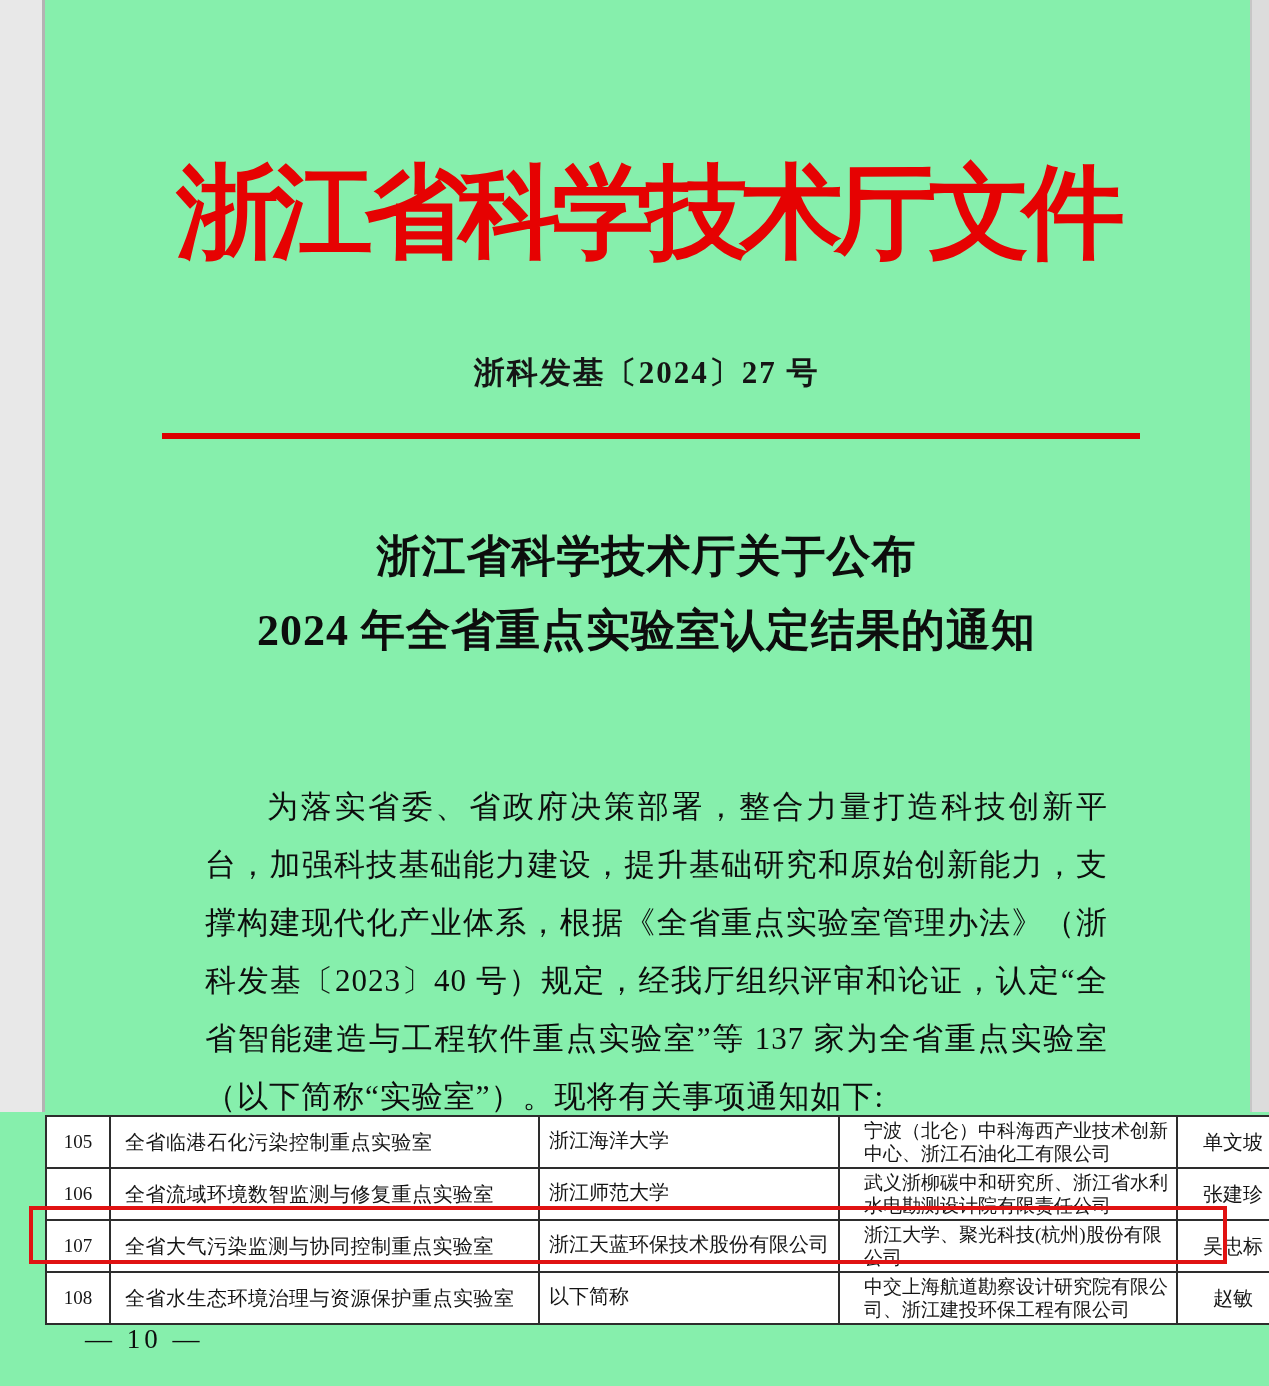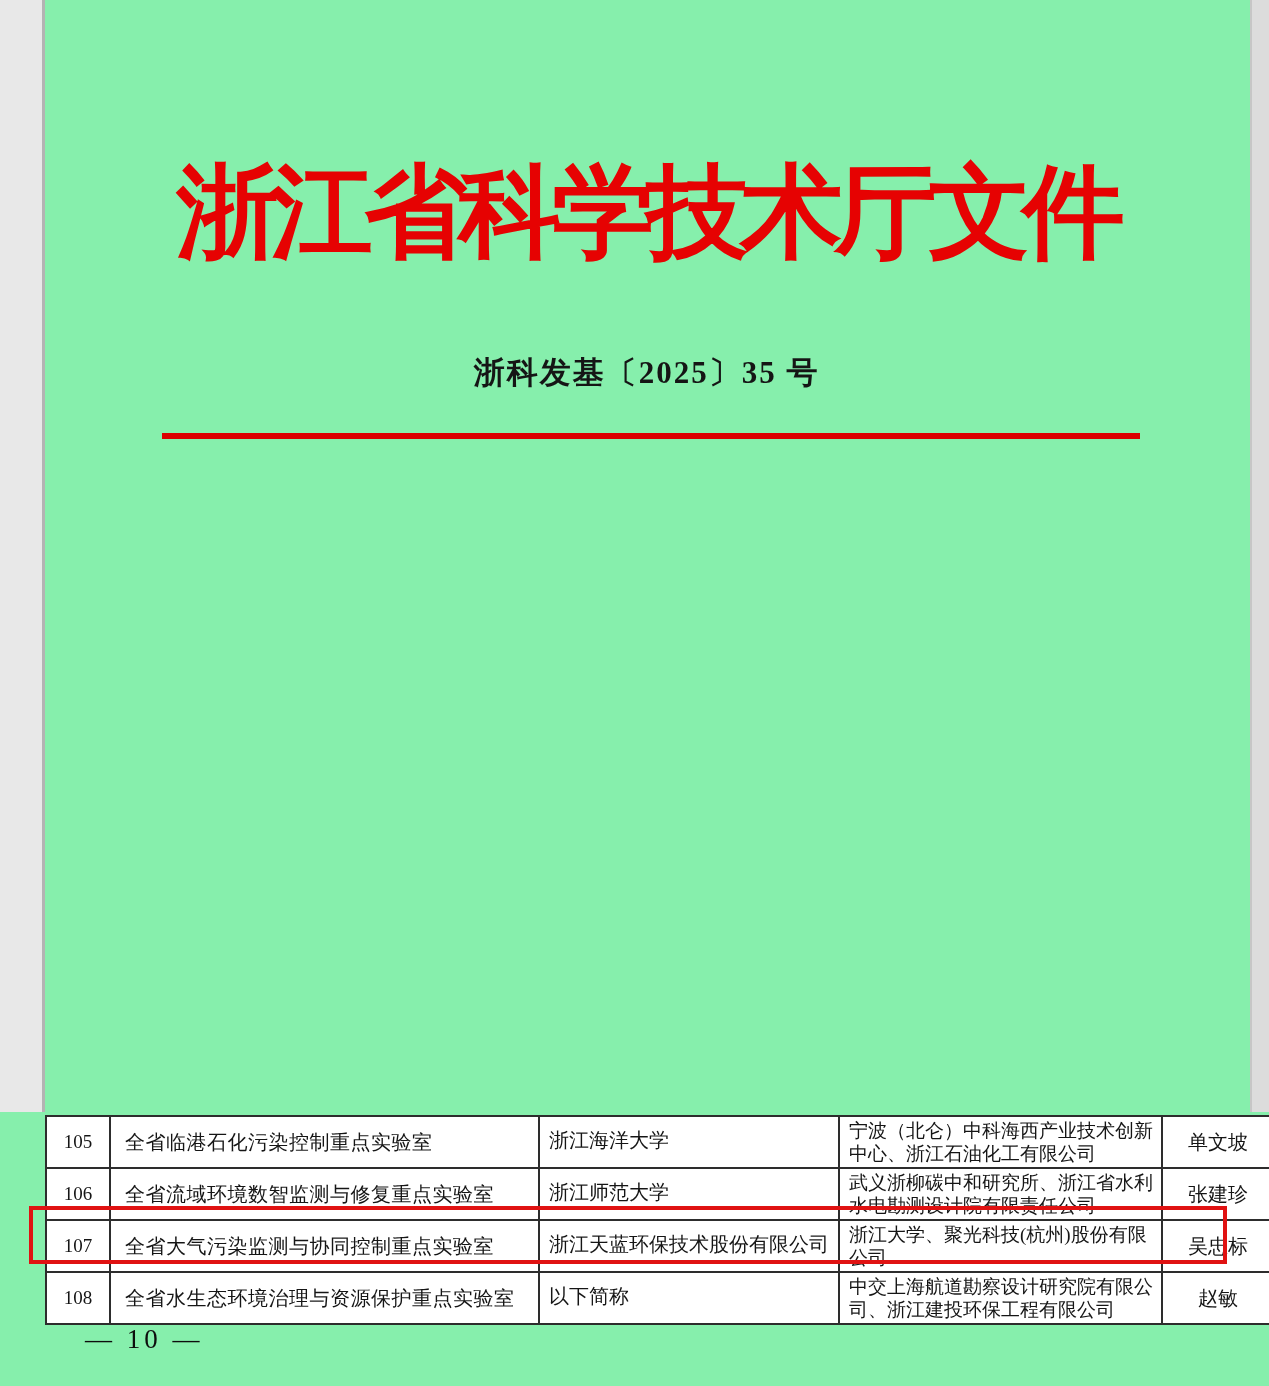--- a/index.html
+++ b/index.html
@@ -86,21 +86,21 @@
   }
   .lab-table td {
     border: 2px solid #2d2d2d;
     vertical-align: middle;
     overflow: hidden;
   }
   .lab-table tr { height: 49px; }
   .c-no      { width: 60px;  text-align: center; font-size: 19px; border-radius: 9px; }
   .c-lab     { width: 407px; text-align: left; font-size: 20px; padding: 0 6px 0 14px; letter-spacing: 0.5px; margin-left: 40px; }
   .c-org     { width: 285px; text-align: left; font-size: 20px; padding: 0 4px 4px 9px; }
-  .c-partner { width: 308px; text-align: left; font-size: 19px; line-height: 23px; padding: 2px 4px 2px 9px; }
+  .c-partner { width: 308px; text-align: left; font-size: 19px; line-height: 23px; padding: 2px 4px 2px 24px; }
   .c-person  { width: 108px; text-align: center; font-size: 20px; }
   .highlight-box {
     position: absolute; left: 29px; top: 1206px;
     width: 1190px; height: 50px;
     border: 4px solid #e01212;
     background: transparent;
     z-index: 5;
   }
   .page-number {
     position: absolute; left: 85px; top: 1324px;
@@ -113,26 +113,31 @@
 </head>
 <body>
 
 <div class="canvas">
 
   <div class="margin-left"></div>
   <div class="margin-right"></div>
 
   <div class="letterhead">浙江省科学技术厅文件</div>
 
-  <div class="doc-number">浙科发基〔2025〕35 号</div>
+  <div class="doc-number">浙科发基〔2024〕27 号</div>
 
   <div class="red-rule"></div>
 
+  <div class="notice-title">
+    <div>浙江省科学技术厅关于公布</div>
+    <div>2024 年全省重点实验室认定结果的通知</div>
+  </div>
 
 
+  <div class="body-para">为落实省委、省政府决策部署，整合力量打造科技创新平台，加强科技基础能力建设，提升基础研究和原始创新能力，支撑构建现代化产业体系，根据《全省重点实验室管理办法》（浙科发基〔2023〕40 号）规定，经我厅组织评审和论证，认定“全省智能建造与工程软件重点实验室”等 137 家为全省重点实验室（以下简称“实验室”）。现将有关事项通知如下:</div>
 
   <table class="lab-table">
     <tbody>
       <tr>
         <td class="c-no">105</td>
         <td class="c-lab">全省临港石化污染控制重点实验室</td>
         <td class="c-org">浙江海洋大学</td>
         <td class="c-partner">宁波（北仑）中科海西产业技术创新中心、浙江石油化工有限公司</td>
         <td class="c-person">单文坡</td>
       </tr>

